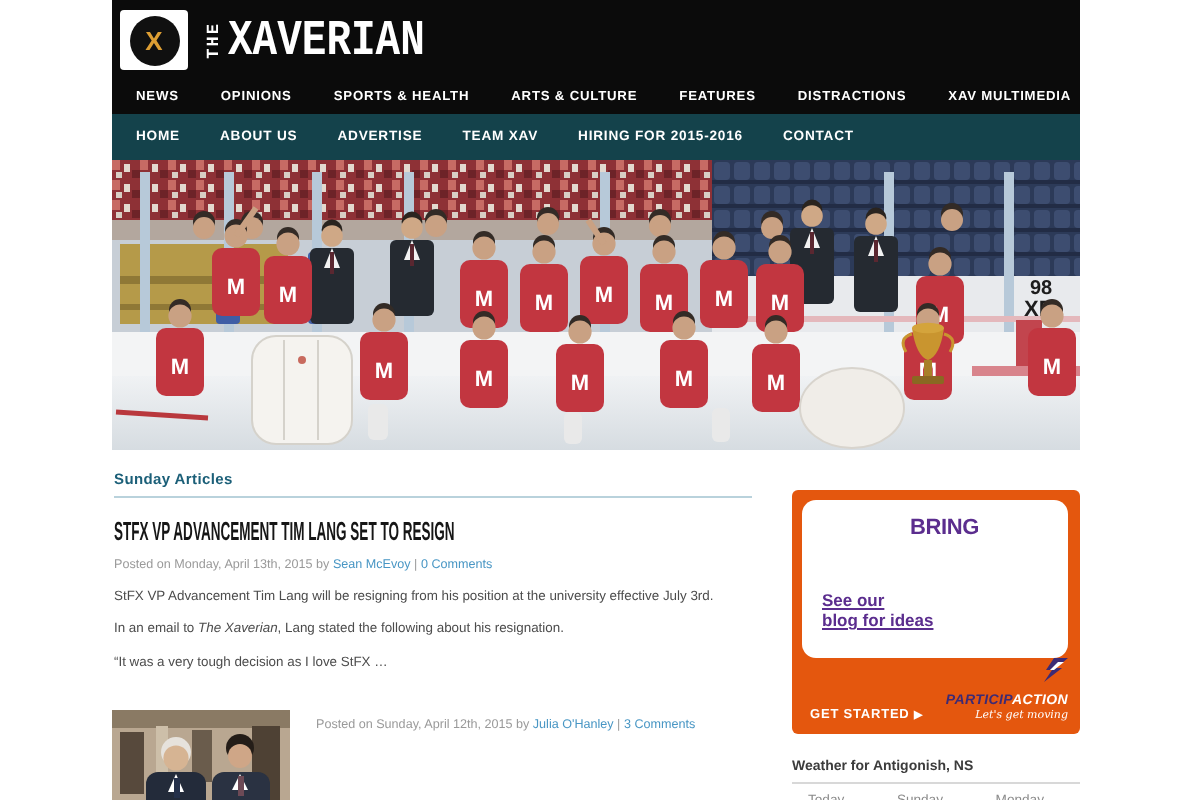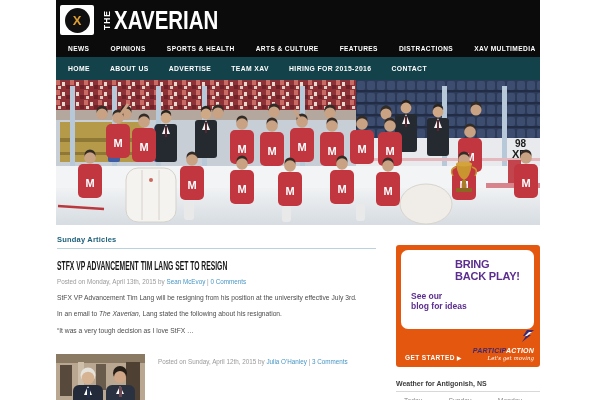--- a/index.html
+++ b/index.html
@@ -4,21 +4,21 @@
 <style>
   html,body{margin:0;padding:0;}
   body{width:600px;height:400px;overflow:hidden;background:#fff;font-family:"Liberation Sans",sans-serif;position:relative;}
   .page{position:absolute;left:56px;top:0;width:484px;}
 
   
   .masthead{height:40px;background:#0b0b0b;display:flex;align-items:center;}
   .logo-box{width:34px;height:30px;background:#fff;border-radius:2px;margin-left:4px;display:flex;align-items:center;justify-content:center;cursor:pointer;}
   .logo-circle{width:25px;height:25px;background:#101010;border-radius:50%;display:flex;align-items:center;justify-content:center;}
   .logo-x{color:#dd9e33;font-weight:bold;font-size:13px;line-height:1;}
-  .brand{display:flex;align-items:center;margin-left:9px;color:#fff;}
+  .brand{display:flex;align-items:center;margin-left:9px;color:#fff;font-family:Liberation Mono, monospace;}
   .brand-the{writing-mode:vertical-rl;transform:rotate(180deg);font-size:8.5px;font-weight:bold;letter-spacing:1px;line-height:1;margin-right:2px;}
   .brand-name{font-size:25px;font-weight:bold;letter-spacing:0;transform:scaleX(.82);transform-origin:0 50%;line-height:1;}
 
   
   .nav1{height:17px;background:#0b0b0b;display:flex;align-items:center;gap:21px;padding-left:12px;}
   .nav1 a{color:#fff;font-size:6.6px;font-weight:bold;letter-spacing:.4px;text-decoration:none;cursor:pointer;white-space:nowrap;}
   .nav2{height:23px;background:#14424b;display:flex;align-items:center;gap:20px;padding-left:12px;}
   .nav2 a{color:#fff;font-size:6.8px;font-weight:bold;letter-spacing:.4px;text-decoration:none;cursor:pointer;white-space:nowrap;}
 
   .hero{display:block;cursor:pointer;}
@@ -39,21 +39,21 @@
   .article2{display:flex;margin-top:19px;}
   .thumb{flex:0 0 89px;cursor:pointer;}
   .a2-right{margin-left:12px;width:219px;}
   .a2-title{display:inline-block;width:338px;font-size:11px;font-weight:bold;color:#161616;line-height:1.18;transform:scaleX(.62);transform-origin:0 0;cursor:pointer;}
   .a2-wrap{height:38px;overflow:visible;}
 
   
   .ad{position:relative;width:144px;height:122px;background:#e4570e;border-radius:3px;margin-top:13px;cursor:pointer;}
   .ad-panel{position:absolute;left:5px;top:5px;width:133px;height:79px;background:#fff;border-radius:7px;padding:9px 0 0 10px;box-sizing:border-box;}
   .ad-headline{font-size:11px;line-height:1.08;font-weight:bold;color:#5b2d8e;letter-spacing:-.2px;margin-left:44px;}
-  .ad-sub{font-size:8.5px;line-height:1.2;font-weight:bold;color:#5b2d8e;margin-top:8px;}
+  .ad-sub{font-size:8.5px;line-height:1.2;font-weight:bold;color:#5b2d8e;margin-top:24px;text-decoration:underline;}
   .ad-bottom{position:absolute;left:9px;right:6px;bottom:6px;display:flex;justify-content:space-between;align-items:flex-end;}
   .ad-cta{color:#fff;font-size:6.5px;font-weight:bold;letter-spacing:.4px;white-space:nowrap;}
   .ad-cta .arrow{font-size:5.5px;}
   .ad-logo{text-align:right;line-height:1;}
   .ad-brand{font-size:7px;font-weight:bold;font-style:italic;letter-spacing:.2px;}
   .ad-brand .p1{color:#3d2a74;}
   .ad-brand .p2{color:#fff;}
   .ad-tagline{font-family:"DejaVu Serif",serif;font-style:italic;font-size:5.5px;color:#fff;margin-top:2px;}
   .swoosh{display:inline-block;margin-bottom:2px;}
 
@@ -266,21 +266,20 @@
         </div>
       </article>
     </div>
 
     <div class="col-right">
 
       <div class="ad">
         <div class="ad-panel">
           <div class="ad-headline">
             <div>BRING</div>
-            <div>BACK PLAY!</div>
           </div>
           <div class="ad-sub">
             <div>See our</div>
             <div>blog for ideas</div>
           </div>
         </div>
         <div class="ad-bottom">
           <div class="ad-cta">
             <span>GET STARTED</span> <span class="arrow">▶</span>
           </div>

